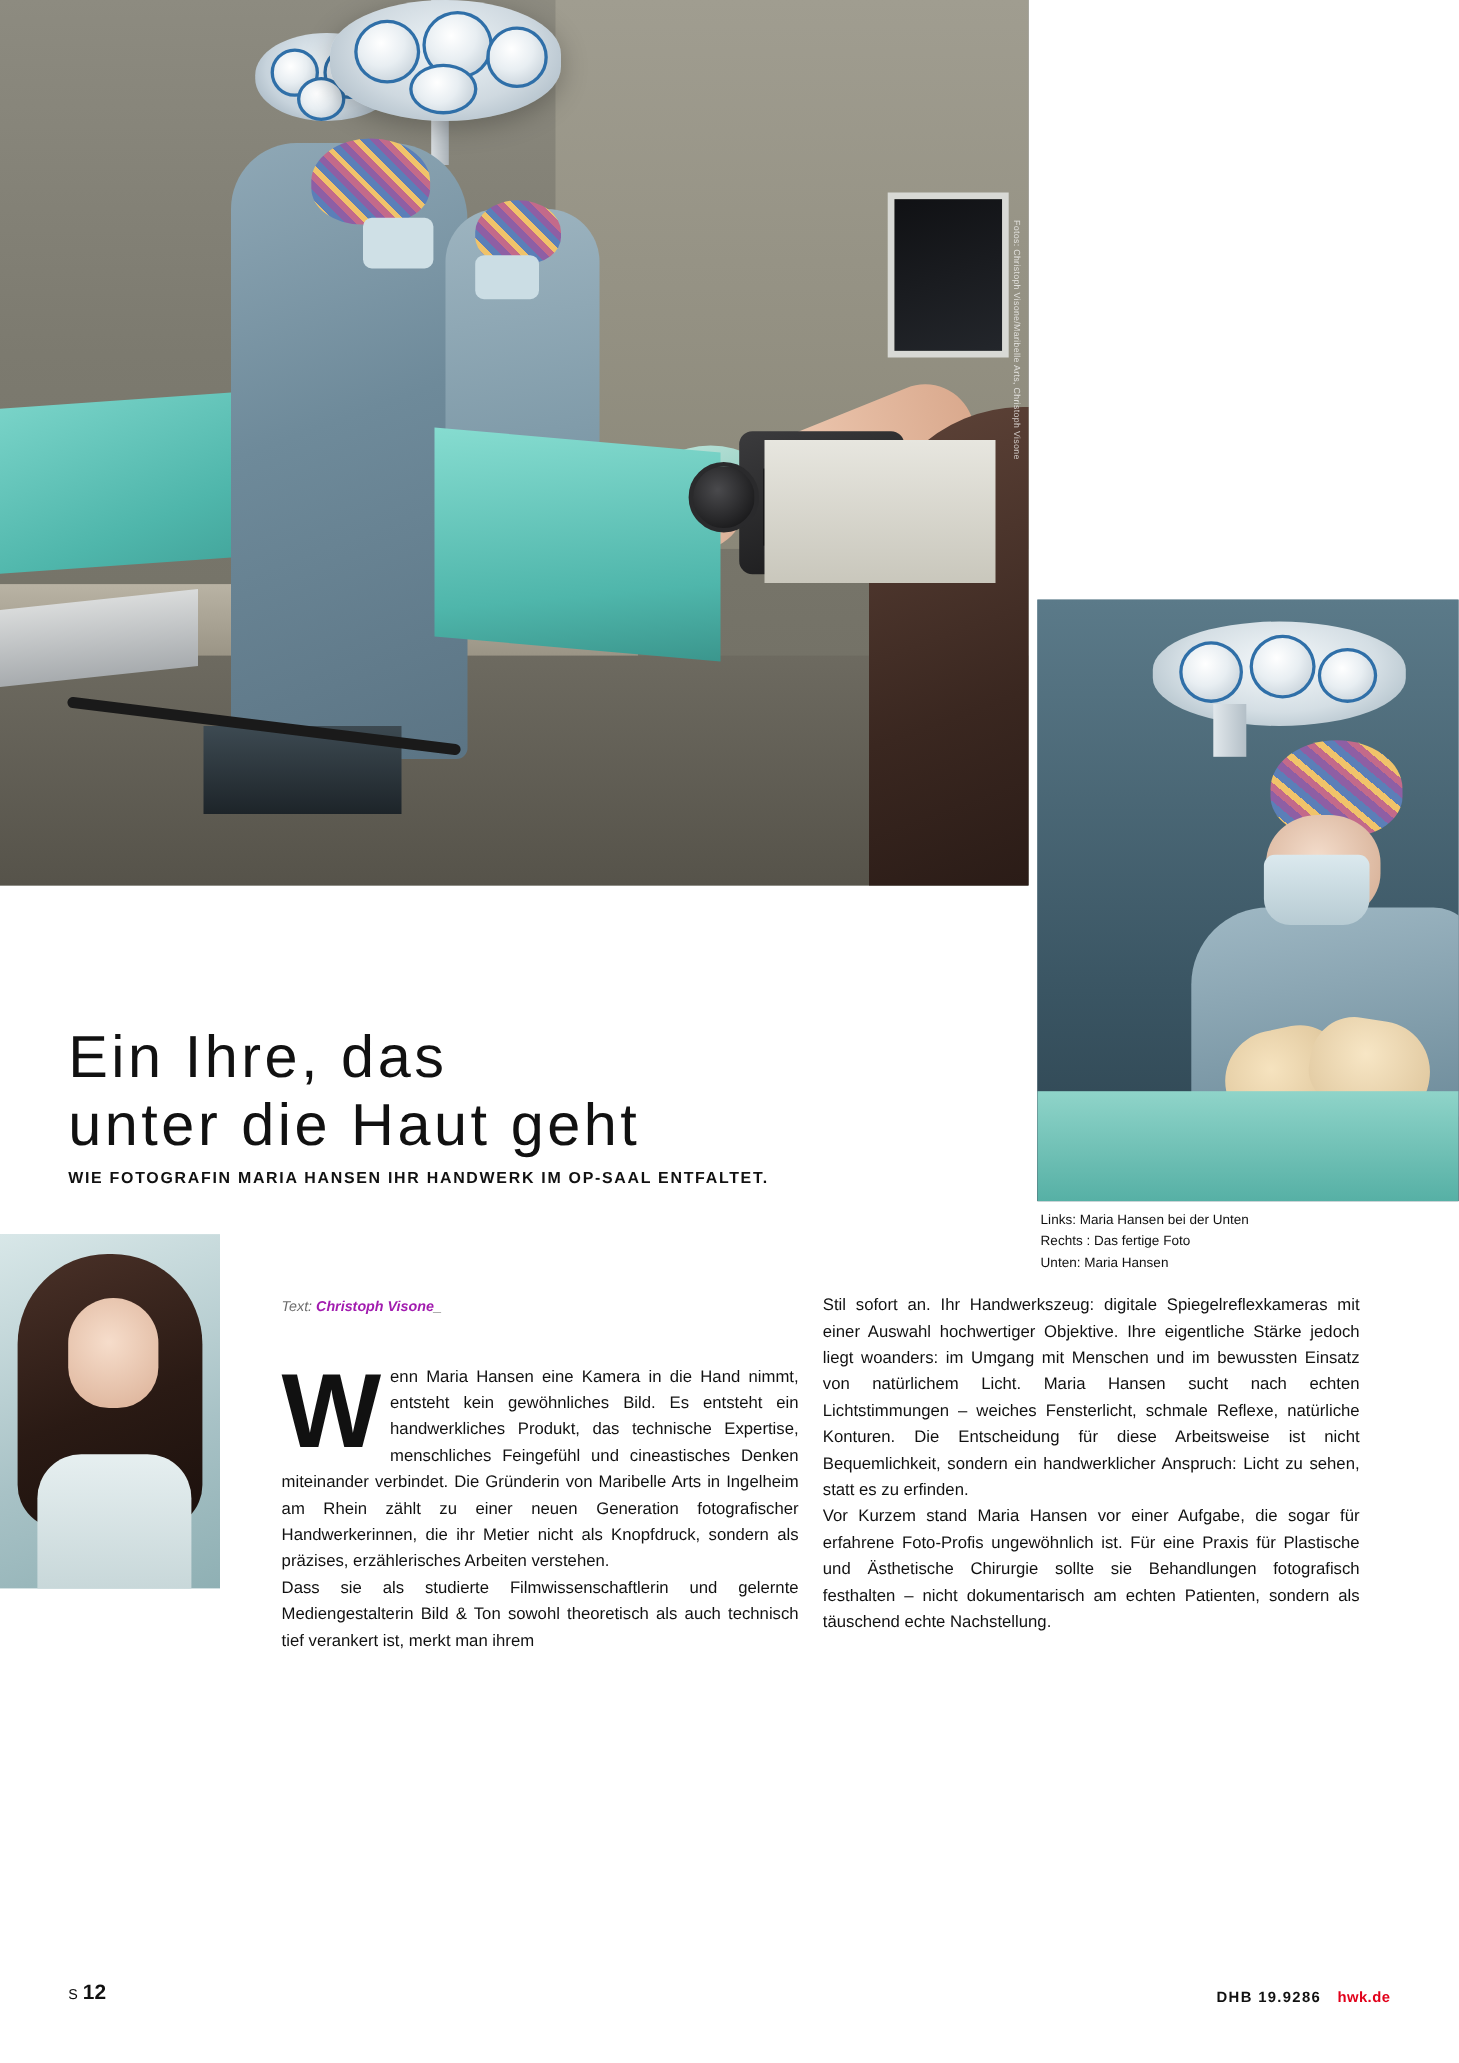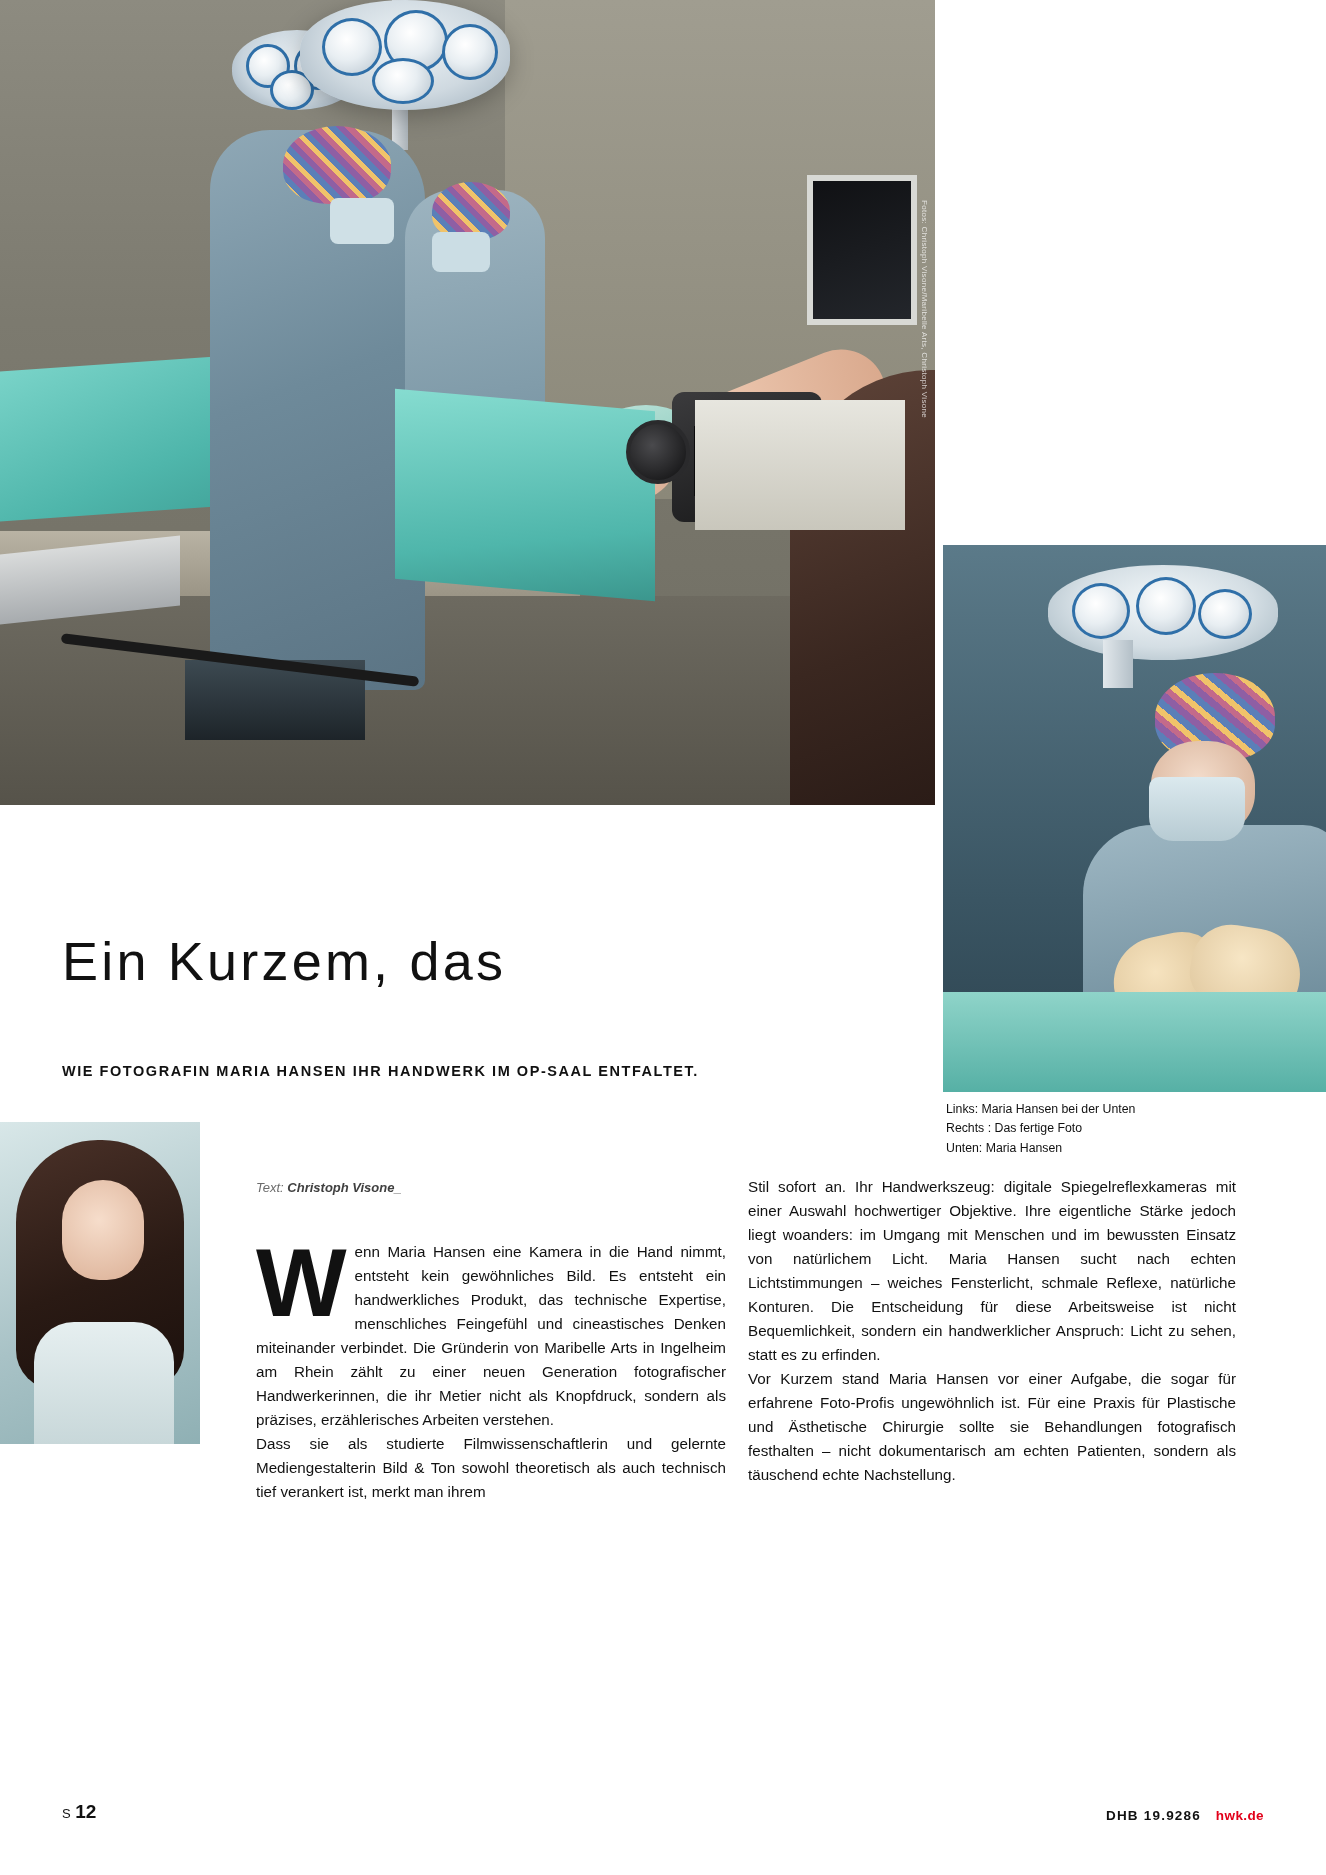--- a/index.html
+++ b/index.html
@@ -260,21 +260,21 @@
     color:#111;
   }
 
   
   .byline {
     position:absolute; left:256px; top:1180px;
     font-size: 13px;
     font-style: italic;
     color:#6c6c6c;
   }
-  .byline b { color:#404040; font-style: italic; }
+  .byline b { color:#a21caf; font-style: italic; }
 
   .col-left {
     position:absolute; left:256px; top:1240px; width:470px;
     font-size: 15.2px;
     line-height: 1.58;
     text-align: justify;
     color:#111;
   }
   .col-right {
     position:absolute; left:748px; top:1175px; width:488px;
@@ -378,21 +378,22 @@
   <div class="pr-cap"></div>
   <div class="pr-face"></div>
   <div class="pr-mask"></div>
   <div class="pr-glove-l"></div>
   <div class="pr-glove-r"></div>
   <div class="pr-tool"></div>
   <div class="pr-drape"></div>
 </div>
 
 <h1 class="headline">
-  <span>Ein Kurzem, das</span><br>
+  <span>Ein Ihre, das</span><br>
+  <span>unter die Haut geht</span>
 </h1>
 <div class="kicker">WIE FOTOGRAFIN MARIA HANSEN IHR HANDWERK IM OP-SAAL ENTFALTET.</div>
 
 <div class="captions">
   <div>Links: Maria Hansen bei der Unten</div>
   <div>Rechts : Das fertige Foto</div>
   <div>Unten: Maria Hansen</div>
 </div>
 
 <div class="portrait">

